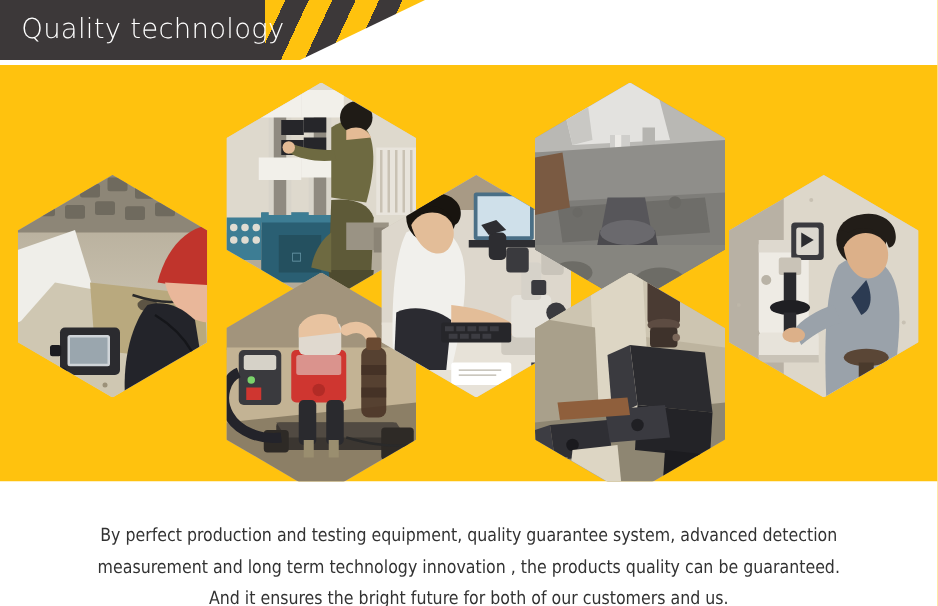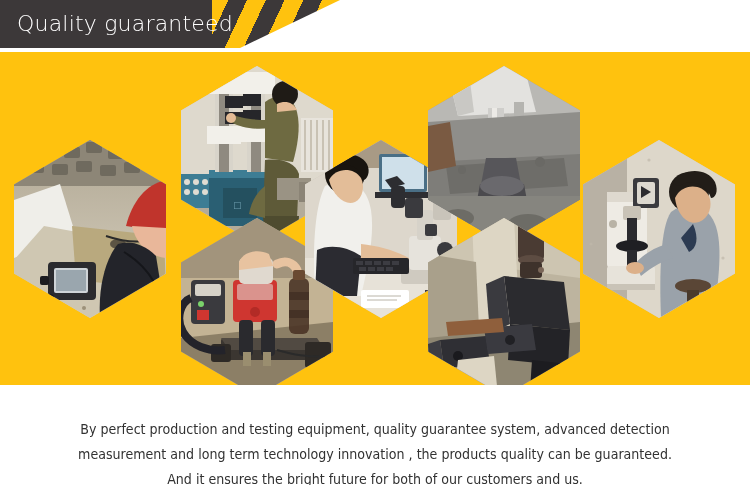--- a/index.html
+++ b/index.html
@@ -140,21 +140,21 @@
 <body>
 
 <div id="banner">
 
   <div id="header">
     <div class="header-darkblock"></div>
     <div class="header-stripes">
       <div class="stripe-bg"></div>
       <div class="taper"></div>
     </div>
-    <div class="header-title">Quality guaranteed</div>
+    <div class="header-title">Quality technology</div>
   </div>
 
   <div id="stage">
 
     <div class="hex flat" id="hex0" title="Worker in red hard hat operating a portable ultrasonic flaw detector on a cast part" style="left: 14px; top: 88px; width: 152px; height: 178px;">
       <div class="photo">
         <svg width="100%" height="100%" viewBox="0 0 152 178" preserveAspectRatio="xMidYMid slice">
           <defs>
             <linearGradient id="g0floor" x1="0" y1="0" x2="0" y2="1">
               <stop offset="0%" stop-color="#b0a794"></stop>

